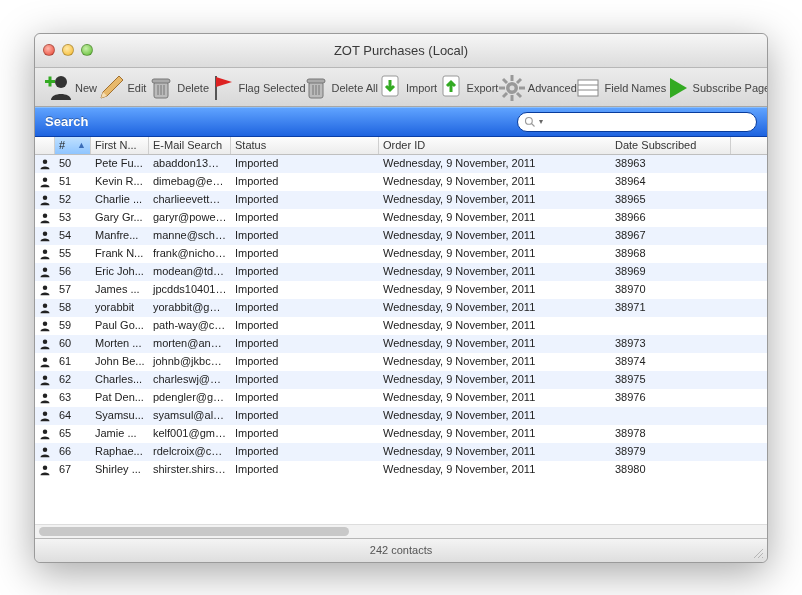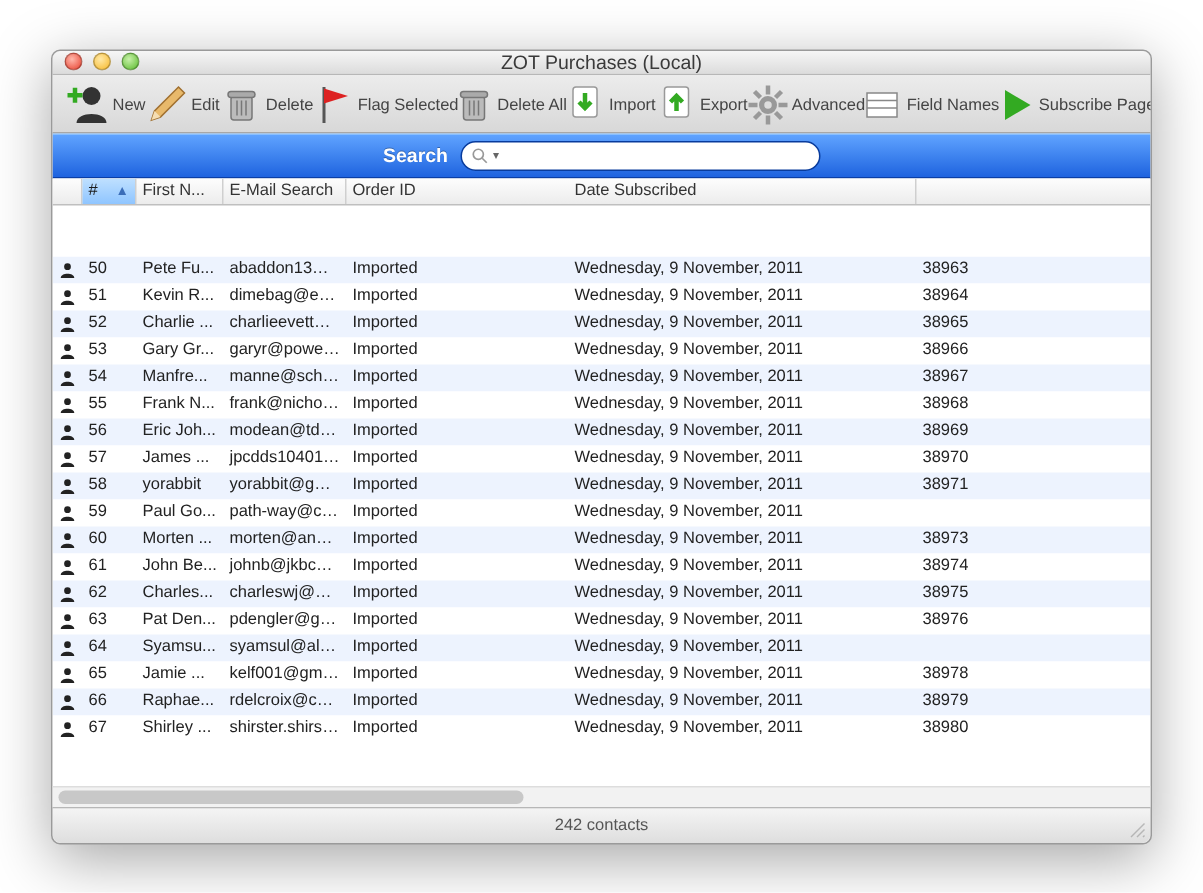--- a/index.html
+++ b/index.html
@@ -17,21 +17,21 @@
     height: 530px;
     border: 1px solid #9a9a9a;
     border-radius: 6px;
     background: #ededed;
     box-shadow: 0 10px 40px rgba(0,0,0,0.35);
     display: flex;
     flex-direction: column;
     overflow: hidden;
   }
   .titlebar {
-    height: 16px;
+    height: 34px;
     background: linear-gradient(#f6f6f6, #dcdcdc);
     border-bottom: 1px solid #b7b7b7;
     display: flex;
     align-items: center;
     position: relative;
     border-radius: 6px 6px 0 0;
     text-decoration: underline;
   }
   .traffic {
     display: flex;
@@ -74,21 +74,21 @@
     display: flex; align-items: center; justify-content: center;
   }
   .tb .lbl { margin-top: 1px; white-space: nowrap; }
   .searchbar {
     height: 30px;
     background: linear-gradient(#5fa3ff, #1e63df);
     border-top: 1px solid #88bfff;
     border-bottom: 1px solid #0a3ea6;
     display: flex;
     align-items: center;
-    justify-content: center;
+    justify-content: space-between;
     padding: 0 10px;
     gap: 8px;
   }
   .searchbar .s-label {
     color: #fff;
     font-weight: bold;
     font-size: 13px;
     text-shadow: 0 -1px 0 rgba(0,0,0,0.3);
   }
   .searchbox {
@@ -140,21 +140,20 @@
   }
   .th.sort .arrow {
     position: absolute;
     right: 4px;
     font-size: 9px;
     color: #3b6db8;
   }
   .tbody {
     flex: 1;
     overflow: auto;
-    margin-top: 34px;
   }
   .row {
     display: grid;
     grid-template-columns: 20px 36px 58px 82px 148px 232px 120px;
     height: 18px;
     font-size: 11px;
     color: #222;
   }
   .row:nth-child(odd) { background: #edf3fe; }
   .row:nth-child(even) { background: #ffffff; }
@@ -344,20 +343,23 @@
       <div class="th sort">
           <span>#</span>
           <span class="arrow">▲</span>
         </div>
       <div class="th">
           <span>First N...</span>
         </div>
       <div class="th">
           <span>E-Mail Search</span>
         </div>
+      <div class="th">
+          <span>Status</span>
+        </div>
       <div class="th" style="border-right:none">
           <span>Order ID</span>
         </div>
       <div class="th">
           <span>Date Subscribed</span>
         </div>
     </div>
     <div class="tbody" id="tbody">
         <div class="row">
           <div class="cell icon">

